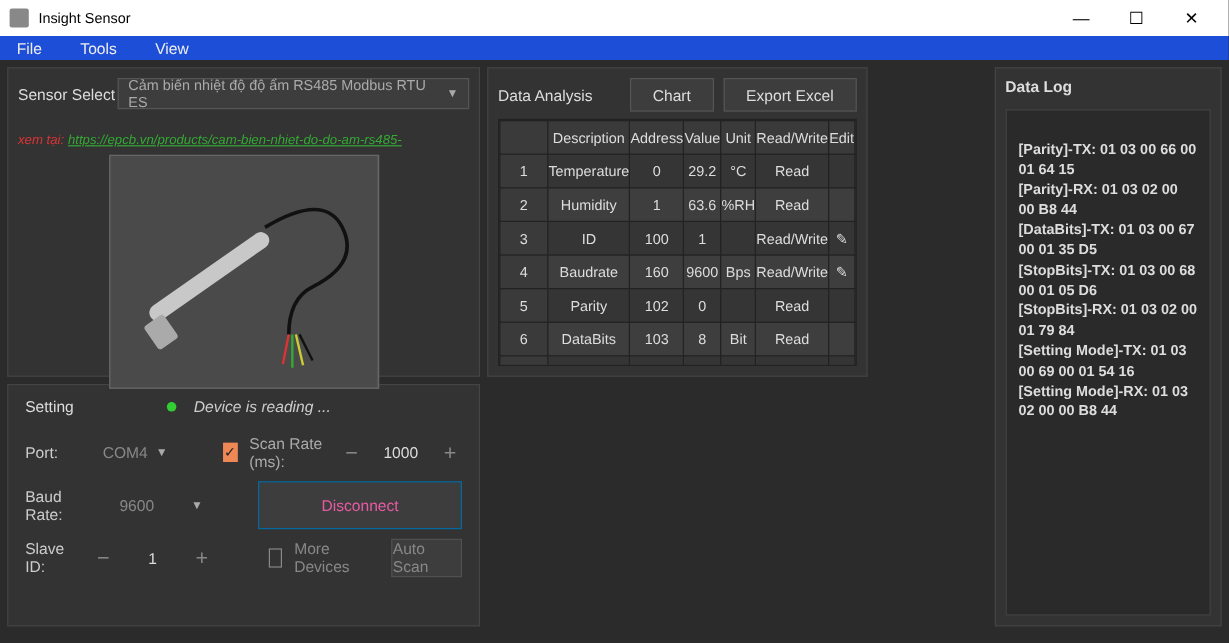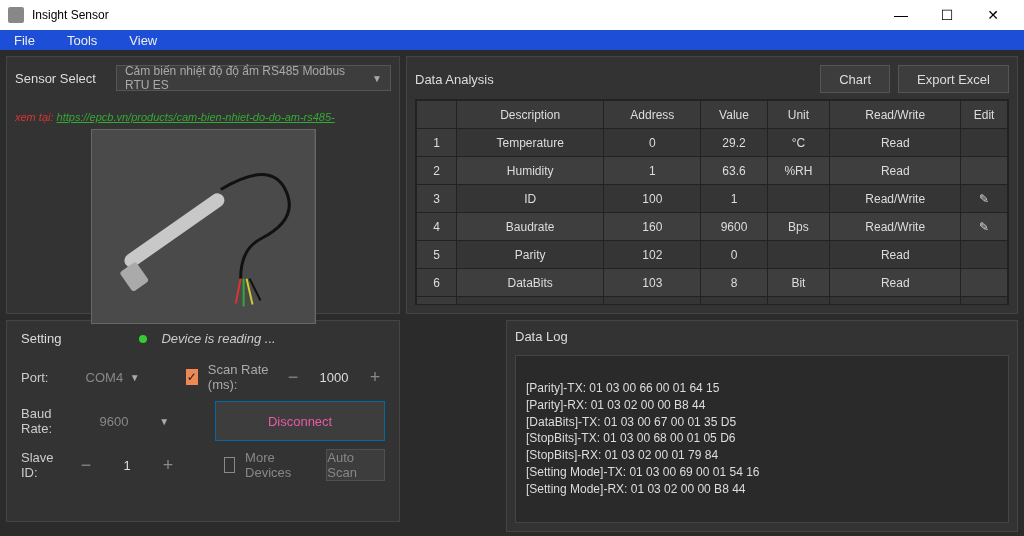--- a/index.html
+++ b/index.html
@@ -6,24 +6,24 @@
 body { background: #2b2b2b; color: #ddd; width: 1024px; height: 536px; overflow: hidden; font-size: 13px; }
 .titlebar { height: 30px; background: #fff; color: #000; display: flex; align-items: center; padding: 0 8px; }
 .titlebar .app-icon { width: 16px; height: 16px; background: #888; margin-right: 8px; border-radius: 2px; }
 .titlebar .title { flex: 1; font-size: 12px; }
 .titlebar .win-btns { display: flex; }
 .titlebar .win-btn { width: 46px; height: 30px; display: flex; align-items: center; justify-content: center; font-size: 14px; }
 .menubar { height: 20px; background: #1d4ed8; display: flex; align-items: center; padding: 0 8px; gap: 20px; color: #eee; font-size: 13px; }
 .menubar span { padding: 4px 6px; }
 .content { display: flex; height: 478px; padding: 6px; gap: 6px; }
 .left-col { width: 394px; display: flex; flex-direction: column; gap: 6px; }
-.right-col { flex: 1; display: flex; flex-direction: column; gap: 6px; }
+.right-col { flex: 1; display: flex; flex-direction: row; gap: 6px; }
 .panel { background: #333; border: 1px solid #444; }
 .sensor-select { flex: 1; height: 258px; padding: 8px; position: relative; }
-.sensor-select-hdr { display: flex; align-items: center; gap: 20px; margin-bottom: 20px; }
+.sensor-select-hdr { display: flex; align-items: center; gap: 2px; margin-bottom: 20px; }
 .sensor-select-hdr .combo { flex: 1; height: 26px; background: #3d3d3d; border: 1px solid #555; display: flex; align-items: center; padding: 0 8px; color: #aaa; font-size: 12px; justify-content: space-between; }
 .link-line { font-size: 11px; margin: 4px 0 6px; }
 .link-line .red { color: #d33; font-style: italic; }
 .link-line .green { color: #3a3; font-style: italic; text-decoration: underline; }
 .sensor-img { width: 225px; height: 195px; margin: 0 auto; background: #555; position: relative; overflow: hidden; border: 1px solid #666; }
 .setting { flex: 1; padding: 10px 14px; display: flex; flex-direction: column; gap: 10px; }
 .setting-hdr { display: flex; align-items: center; gap: 14px; margin-bottom: 4px; }
 .status-dot { width: 8px; height: 8px; border-radius: 50%; background: #3c3; display: inline-block; }
 .status-text { font-style: italic; color: #ccc; }
 .setting-row { display: flex; align-items: center; gap: 10px; height: 34px; }
@@ -41,21 +41,21 @@
 .da-hdr .title { flex: 1; }
 .da-hdr .btn { height: 28px; padding: 0 18px; background: #3d3d3d; border: 1px solid #555; margin-left: 8px; display: flex; align-items: center; color: #ddd; }
 .tbl-wrap { flex: 1; overflow: hidden; border: 1px solid #222; }
 table { width: 100%; border-collapse: collapse; font-size: 12px; }
 th, td { border: 1px solid #222; text-align: center; height: 28px; color: #ddd; }
 th { background: #3a3a3a; font-weight: normal; }
 td.rownum { background: #3a3a3a; width: 40px; }
 tbody tr:nth-child(even) td:not(.rownum) { background: #3e3e3e; }
 tbody tr:nth-child(odd) td:not(.rownum) { background: #353535; }
 .edit-icon { display: inline-block; }
-.data-log { flex: 1; padding: 8px; display: flex; flex-direction: column; }
+.data-log { flex: 1; padding: 8px; display: flex; flex-direction: column; font-weight: bold; }
 .log-body { flex: 1; background: #2a2a2a; border: 1px solid #444; padding: 24px 10px; font-size: 12px; color: #ddd; overflow: hidden; line-height: 1.4; font-family: "Segoe UI", sans-serif; margin-top: 11px; }
 .chev { font-size: 10px; color: #aaa; }
 .svg-probe { position: absolute; inset: 0; }
 </style>
 </head>
 <body>
 
 <div class="titlebar">
   <div class="app-icon"></div>
   <div class="title">Insight Sensor</div>

